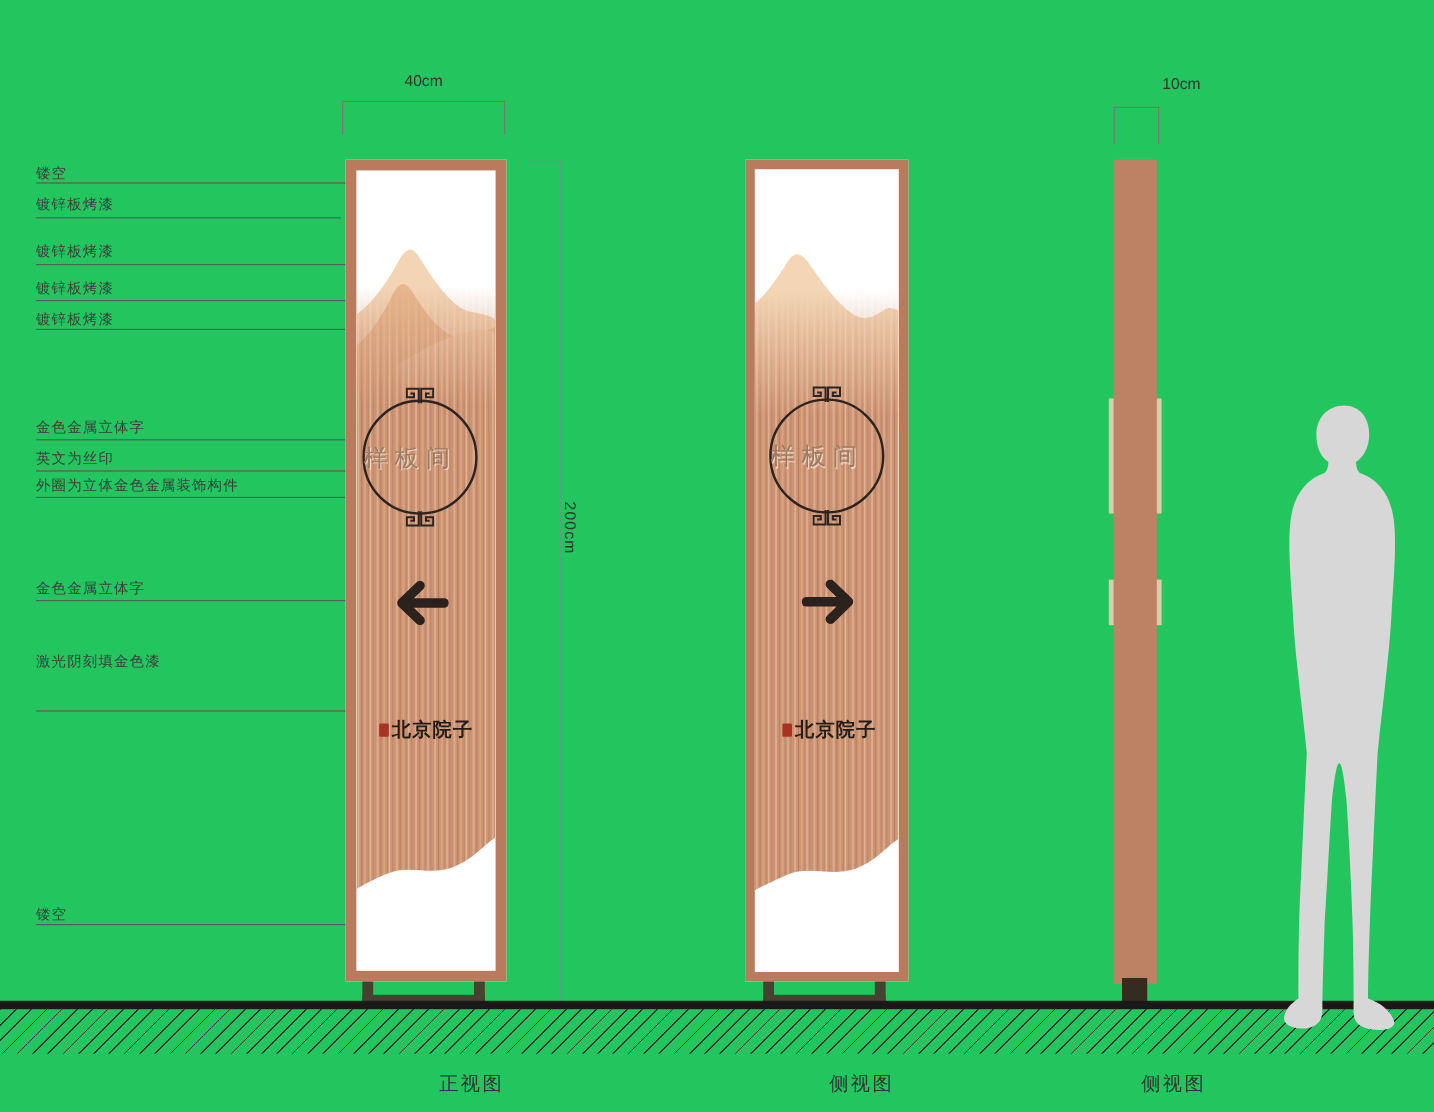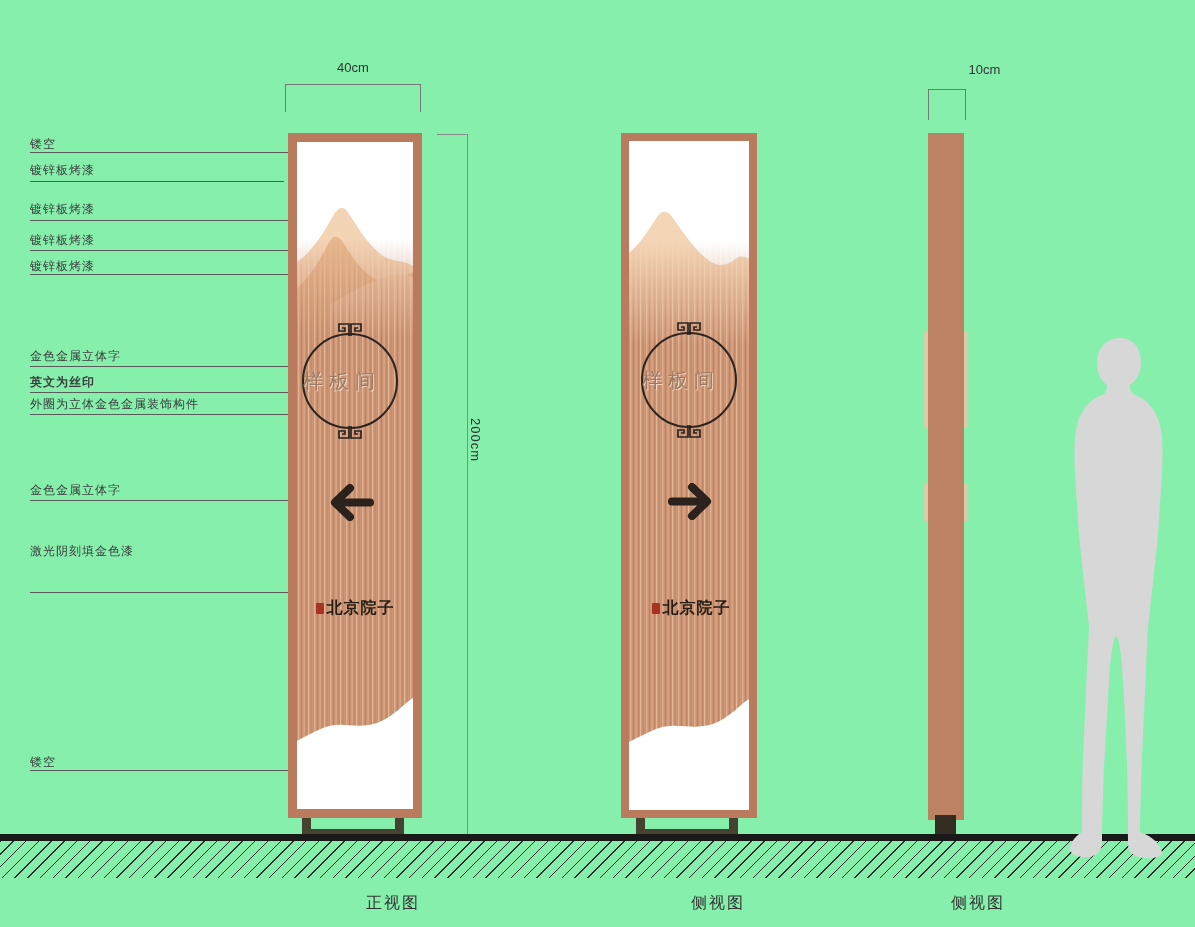--- a/index.html
+++ b/index.html
@@ -1,17 +1,17 @@
 <!DOCTYPE html>
 <html><head>
 <meta charset="utf-8">
 <style>
   html,body{margin:0;padding:0;background:#ffffff;}
   body{font-family:"Liberation Sans","DejaVu Sans",sans-serif;}
-  .canvas{position:relative;width:1195px;height:927px;background:#86efac;overflow:hidden;}
+  .canvas{position:relative;width:1195px;height:927px;background:#22c55e;overflow:hidden;}
 
   
   .callout-label{position:absolute;left:30px;font-size:12px;color:#3c3c3c;letter-spacing:1px;white-space:nowrap;}
   .callout-line{position:absolute;left:30px;height:1px;background:#5a5a5a;}
 
   
   .dim-text{position:absolute;font-size:13px;color:#333;text-align:center;}
   .dim-bracket{position:absolute;border-top:1px solid #777;border-left:1px solid #777;border-right:1px solid #777;}
   .dim-vline{position:absolute;width:1px;background:#888;}
   .dim-htick{position:absolute;height:1px;background:#888;}
@@ -72,21 +72,21 @@
 
   <div class="callout-label" style="top:232px;">镀锌板烤漆</div>
   <div class="callout-line" style="top:250px;width:263px;"></div>
 
   <div class="callout-label" style="top:258px;">镀锌板烤漆</div>
   <div class="callout-line" style="top:274px;width:266px;"></div>
 
   <div class="callout-label" style="top:348px;">金色金属立体字</div>
   <div class="callout-line" style="top:366px;width:310px;"></div>
 
-  <div class="callout-label" style="top:374px;font-weight:bold;">英文为丝印</div>
+  <div class="callout-label" style="top:374px;">英文为丝印</div>
   <div class="callout-line" style="top:392px;width:300px;"></div>
 
   <div class="callout-label" style="top:396px;">外圈为立体金色金属装饰构件</div>
   <div class="callout-line" style="top:414px;width:282px;"></div>
 
   <div class="callout-label" style="top:482px;">金色金属立体字</div>
   <div class="callout-line" style="top:500px;width:306px;"></div>
 
   <div class="callout-label" style="top:543px;">激光阴刻填金色漆</div>
   <div class="callout-line" style="top:592px;width:276px;"></div>

